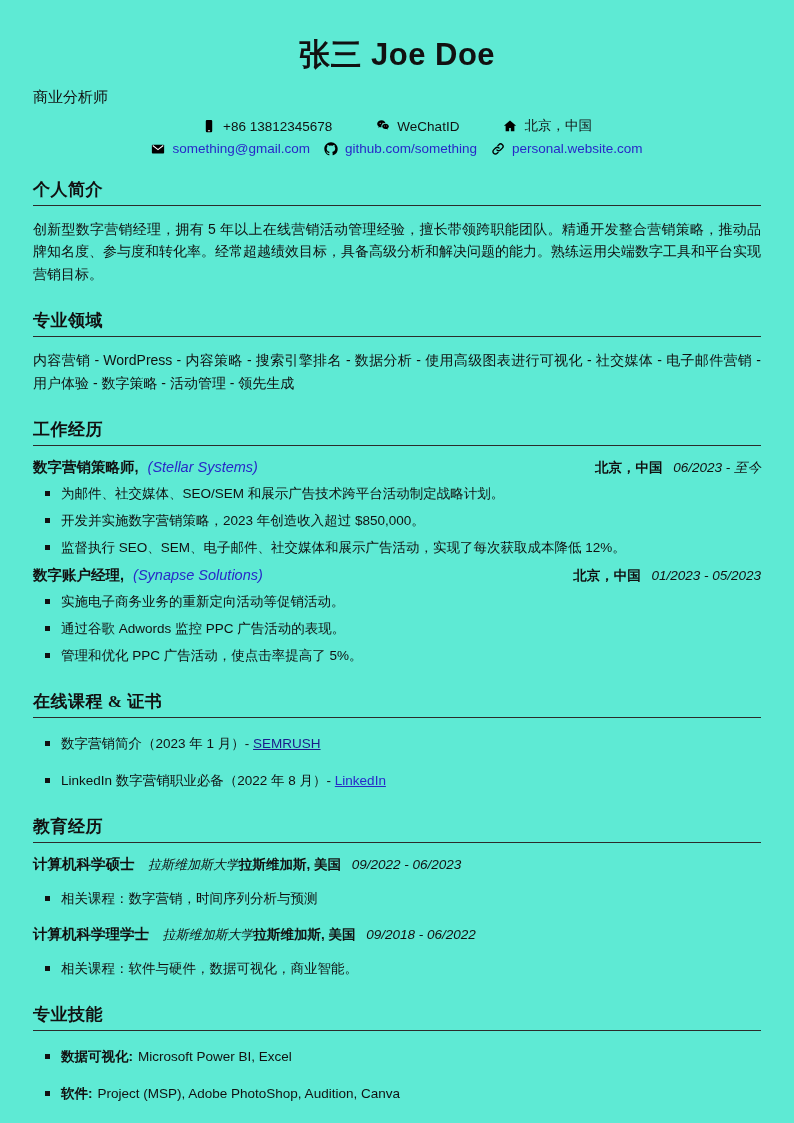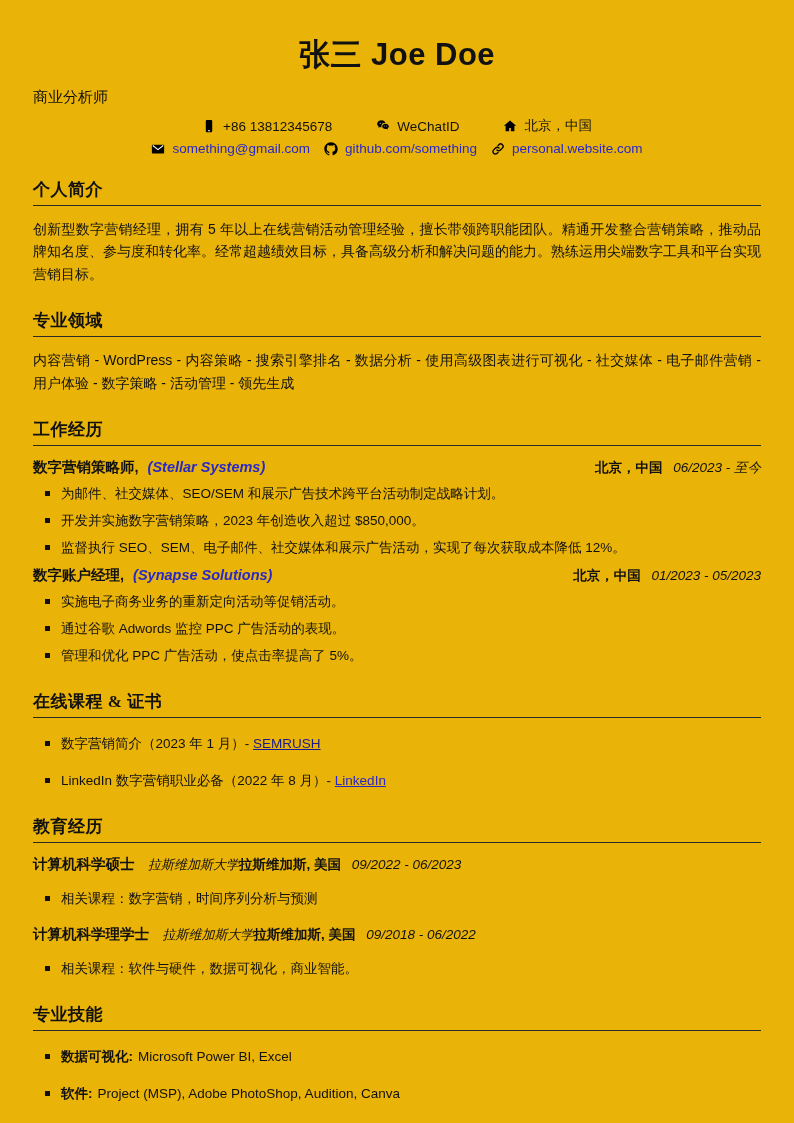--- a/index.html
+++ b/index.html
@@ -1,19 +1,19 @@
 <!DOCTYPE html>
 <html lang="zh"><head>
 <meta charset="utf-8">
 <title>Resume</title>
 <style>
   * { box-sizing: border-box; }
   html,body { margin:0; padding:0; background:#ffffff; }
   .page {
-    width:794px; height:1123px; margin:0 auto; background:#eab308;
+    width:794px; height:1123px; margin:0 auto; background:#5eead4;
     padding:28px 33px 20px; overflow:hidden; position:relative;
     font-family:"Liberation Sans","DejaVu Sans",sans-serif; color:#111;
   }
   
   .name { text-align:center; font-size:31px; font-weight:bold; margin:6px 0 3px; letter-spacing:.5px; }
   .subtitle { font-size:15px; margin:12px 0 10px; }
   .contact-row { display:flex; justify-content:center; align-items:center; font-size:13.5px; }
   .contact-row.r1 { gap:44px; margin-top:6px; }
   .contact-row.r2 { gap:14px; margin-top:6px; }
   .contact-item { display:flex; align-items:center; gap:7px; white-space:nowrap; }
@@ -23,21 +23,21 @@
   .section-title {
     font-size:17px; font-weight:bold; margin:24px 0 12px;
     border-bottom:1.6px solid #2b2b2b; padding-bottom:4px; letter-spacing:.5px;font-family:Liberation Serif, serif;
   }
   .section-title.first { margin-top:22px; }
   .para { font-size:14px; line-height:1.6; text-align:justify; margin:0; }
   
   .job-head { display:flex; justify-content:space-between; align-items:baseline; margin-top:6px; }
   .job-left { font-size:14.5px; }
   .role { font-weight:bold; }
-  .company { color:#2828c8; font-style:italic; margin-left:5px;font-weight:bold; }
+  .company { color:#2828c8; font-style:italic; margin-left:5px; }
   .job-right { font-size:13.5px; white-space:nowrap; }
   .loc { font-weight:bold; }
   .dates { font-style:italic; margin-left:7px; }
   ul.bullets { list-style:none; margin:4px 0 4px; padding:0 0 0 12px; }
   ul.bullets li { font-size:13.5px; line-height:1.5; margin:7px 0; position:relative; padding-left:16px; }
   ul.bullets li::before { content:""; position:absolute; left:0; top:7px; width:5px; height:5px; background:#111; }
   
   ul.bullets.loose li { margin:16px 0; }
   a.course-link { text-decoration:underline; cursor:pointer; }
   a.course-link.dark { color:#1b1b8a; }

